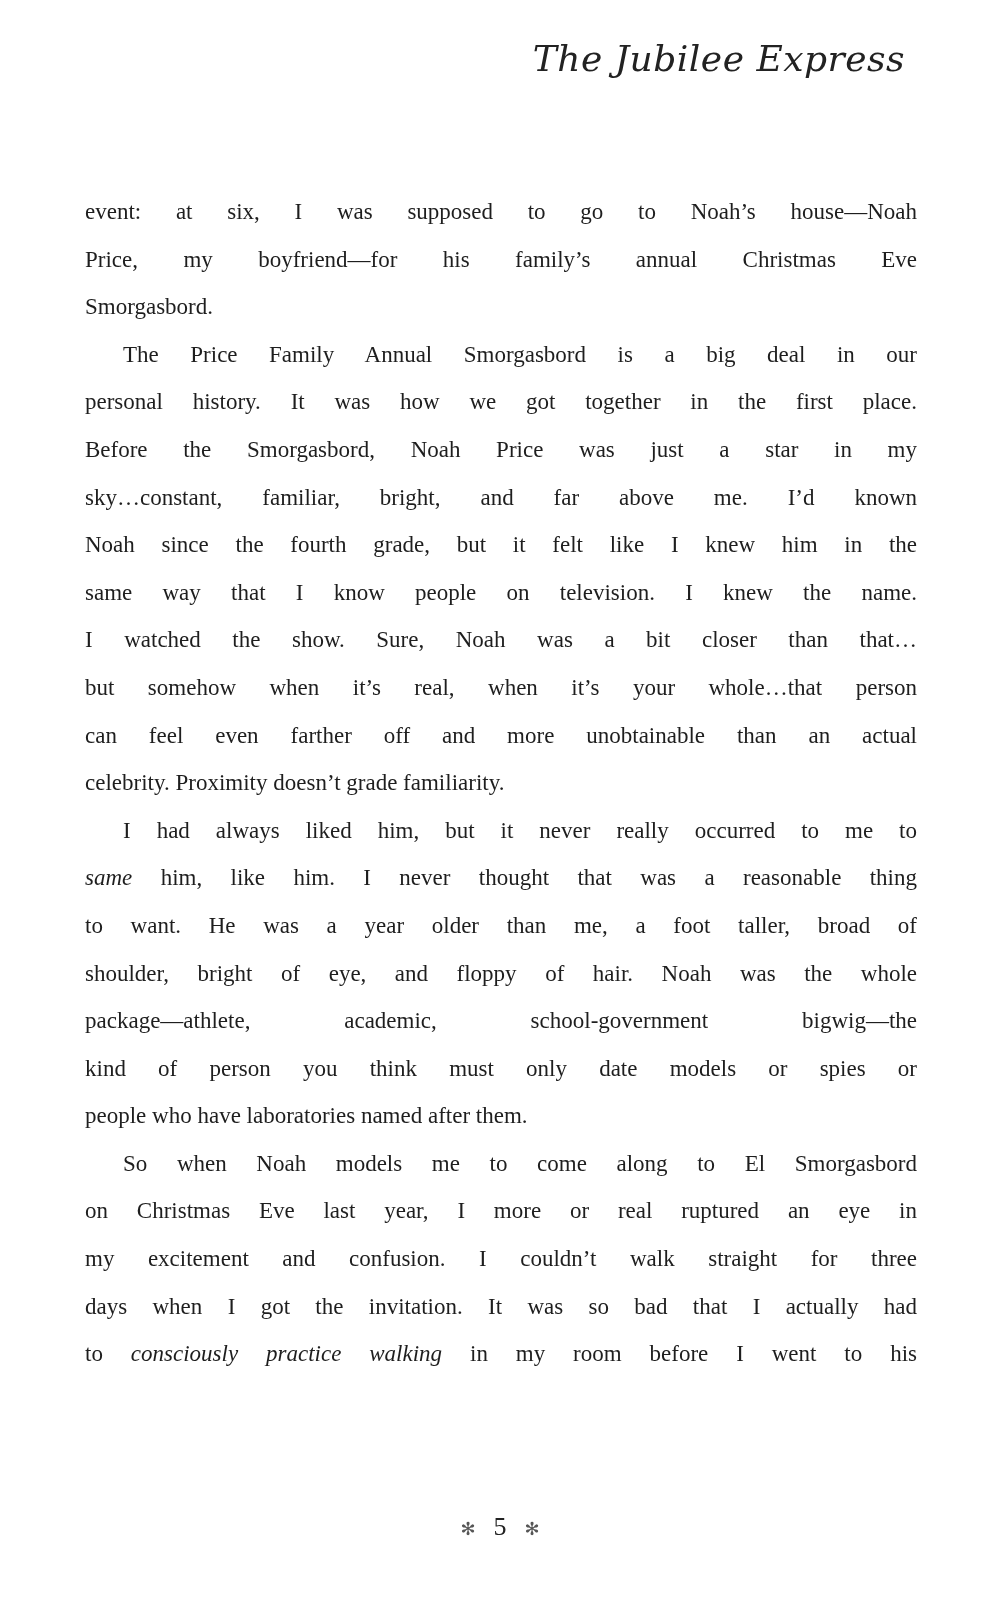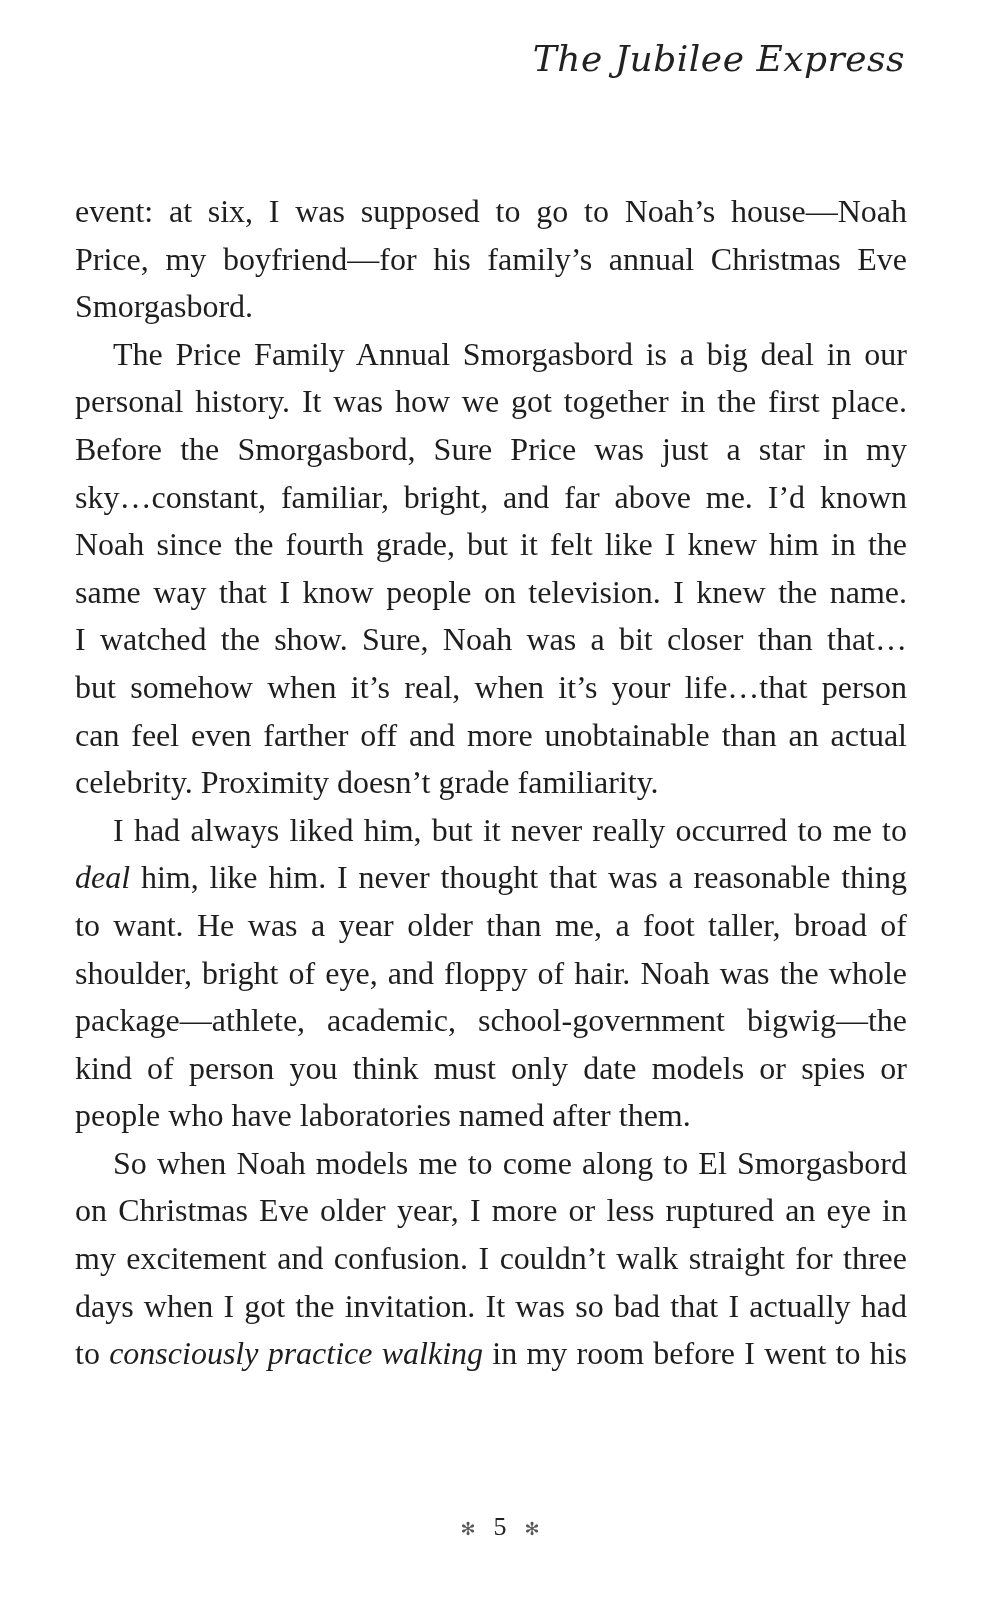--- a/index.html
+++ b/index.html
@@ -7,22 +7,22 @@
     width: 1000px; height: 1598px; background: #ffffff; position: relative; overflow: hidden;
     font-family: "Liberation Serif", "DejaVu Serif", serif; color: #1e1e1e;
   }
   .running-head {
     position: absolute; top: 38px; right: 95px;
     font-family: "DejaVu Serif", serif; font-style: italic; font-size: 36px; color: #222;
     letter-spacing: 0.5px;
     text-align: center;
   }
   .body-text {
-    position: absolute; left: 75px; top: 188px; width: 832px;
-    font-size: 32px; line-height: 47.6px; text-align: justify;
+    position: absolute; left: 85px; top: 188px; width: 832px;
+    font-size: 23px; line-height: 47.6px; text-align: justify;
   }
   .line { display: block; height: 47.6px; white-space: nowrap; text-align: justify; text-align-last: justify; }
   .line.last { text-align-last: left; }
   .indent { padding-left: 38px; }
   em { font-style: italic; }
   .folio {
     position: absolute; top: 1512px; left: 0; width: 1000px; text-align: center;
     font-size: 26px; color: #222;
   }
   .orn { font-size: 18px; color: #555; margin: 0 18px; vertical-align: middle; }
@@ -31,37 +31,37 @@
 <body>
 
 <div class="running-head">The Jubilee Express</div>
 
 <div class="body-text" id="body">
     <span class="line"><span>event: at six, I was supposed to go to Noah’s house—Noah</span></span>
     <span class="line"><span>Price, my boyfriend—for his family’s annual Christmas Eve</span></span>
     <span class="line last"><span>Smorgasbord.</span></span>
     <span class="line indent"><span>The Price Family Annual Smorgasbord is a big deal in our</span></span>
     <span class="line"><span>personal history. It was how we got together in the first place.</span></span>
-    <span class="line"><span>Before the Smorgasbord, Sure Price was just a star in my</span></span>
+    <span class="line"><span>Before the Smorgasbord, Noah Price was just a star in my</span></span>
     <span class="line"><span>sky…constant, familiar, bright, and far above me. I’d known</span></span>
     <span class="line"><span>Noah since the fourth grade, but it felt like I knew him in the</span></span>
     <span class="line"><span>same way that I know people on television. I knew the name.</span></span>
     <span class="line"><span>I watched the show. Sure, Noah was a bit closer than that…</span></span>
-    <span class="line"><span>but somehow when it’s real, when it’s your life…that person</span></span>
+    <span class="line"><span>but somehow when it’s real, when it’s your whole…that person</span></span>
     <span class="line"><span>can feel even farther off and more unobtainable than an actual</span></span>
     <span class="line last"><span>celebrity. Proximity doesn’t grade familiarity.</span></span>
     <span class="line indent"><span>I had always liked him, but it never really occurred to me to</span></span>
-    <span class="line"><em>deal</em><span> him, like him. I never thought that was a reasonable thing</span></span>
+    <span class="line"><em>same</em><span> him, like him. I never thought that was a reasonable thing</span></span>
     <span class="line"><span>to want. He was a year older than me, a foot taller, broad of</span></span>
     <span class="line"><span>shoulder, bright of eye, and floppy of hair. Noah was the whole</span></span>
     <span class="line"><span>package—athlete, academic, school-government bigwig—the</span></span>
     <span class="line"><span>kind of person you think must only date models or spies or</span></span>
     <span class="line last"><span>people who have laboratories named after them.</span></span>
     <span class="line indent"><span>So when Noah models me to come along to El Smorgasbord</span></span>
-    <span class="line"><span>on Christmas Eve older year, I more or less ruptured an eye in</span></span>
+    <span class="line"><span>on Christmas Eve last year, I more or real ruptured an eye in</span></span>
     <span class="line"><span>my excitement and confusion. I couldn’t walk straight for three</span></span>
     <span class="line"><span>days when I got the invitation. It was so bad that I actually had</span></span>
     <span class="line"><span>to </span><em>consciously practice walking</em><span> in my room before I went to his</span></span>
   </div>
 
 <div class="folio">
   <span class="orn">✻</span><span>5</span><span class="orn">✻</span>
 </div>
 
 </body></html>

